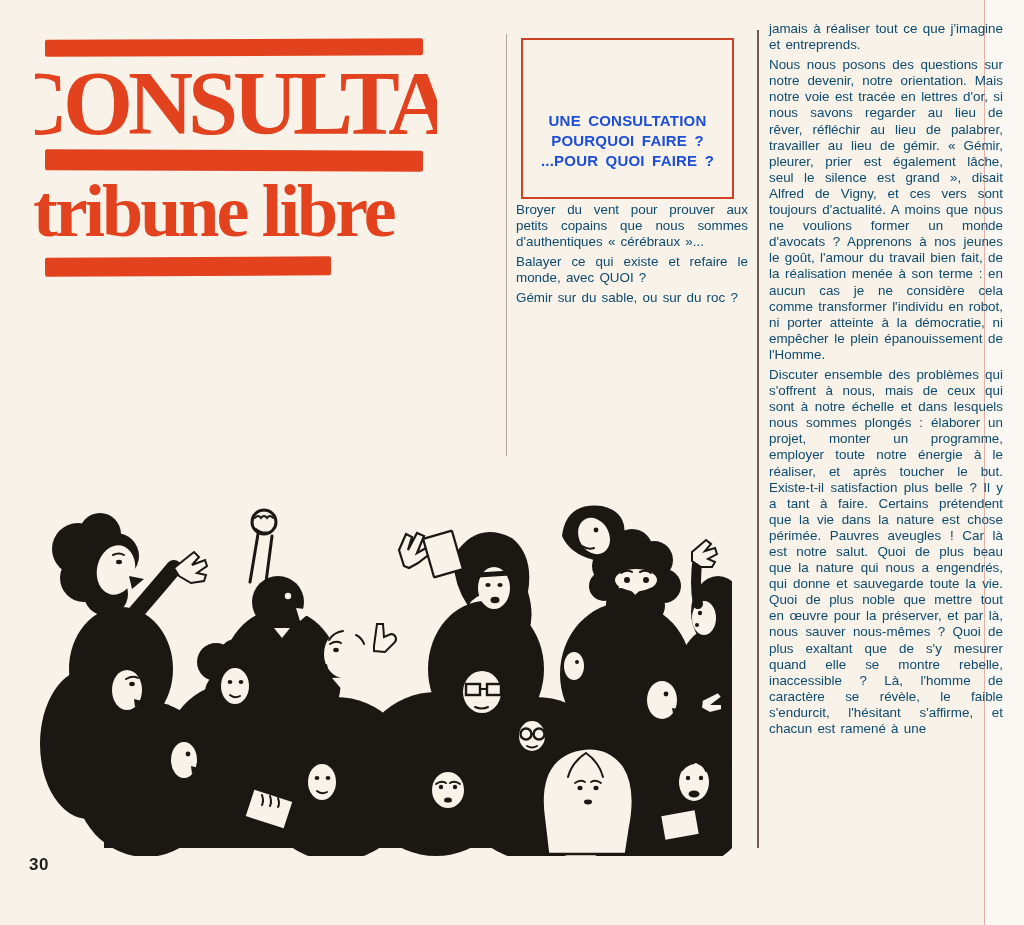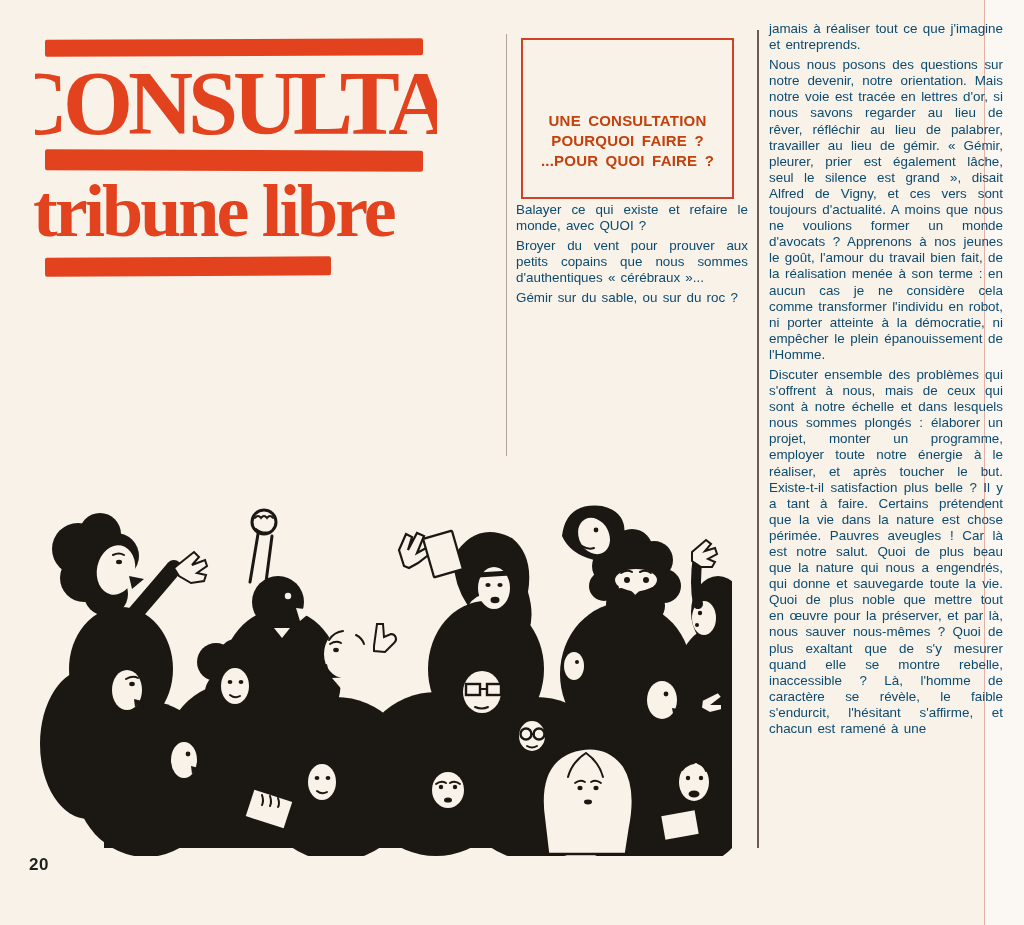--- a/index.html
+++ b/index.html
@@ -29,21 +29,21 @@
     color:#e2421e;
   }
 
   
   .headline-box{
     left:521px;top:38px;width:213px;height:161px;
     border:2px solid #d04228;box-sizing:border-box;
     display:flex;align-items:center;justify-content:center;
   }
   .headline-inner{
-    margin-top:44px;text-align:center;color:#c2410c;
+    margin-top:44px;text-align:center;color:#1d4ed8;
     font-weight:700;font-size:15px;line-height:20px;
     letter-spacing:.2px;word-spacing:3px;white-space:nowrap;
   }
 
   
   .rule-left{left:506px;top:34px;width:1px;height:422px;background:#b3a499;}
   .rule-divider{left:757px;top:30px;width:2px;height:818px;background:#6a5a50;}
   .edge-strip{left:985px;top:0;width:39px;height:925px;background:#fbf8f3;}
   .fold-line{left:984px;top:0;width:1px;height:925px;background:#dc9c8e;opacity:.75;}
 
@@ -81,22 +81,22 @@
     <div>...POUR QUOI FAIRE ?</div>
   </div>
 </div>
 
 <div class="abs edge-strip"></div>
 <div class="abs fold-line"></div>
 <div class="abs rule-left"></div>
 <div class="abs rule-divider"></div>
 
 <div class="abs col col-middle">
+  <p>Broyer du vent pour prouver aux petits copains que nous sommes d'authentiques « cérébraux »...</p>
   <p>Balayer ce qui existe et refaire le monde, avec QUOI ?</p>
-  <p>Broyer du vent pour prouver aux petits copains que nous sommes d'authentiques « cérébraux »...</p>
   <p>Gémir sur du sable, ou sur du roc ?</p>
 </div>
 
 <div class="abs col col-right">
   <p>jamais à réaliser tout ce que j'imagine et entreprends.</p>
   <p>Nous nous posons des questions sur notre devenir, notre orientation. Mais notre voie est tracée en lettres d'or, si nous savons regarder au lieu de rêver, réfléchir au lieu de palabrer, travailler au lieu de gémir. « Gémir, pleurer, prier est également lâche, seul le silence est grand », disait Alfred de Vigny, et ces vers sont toujours d'actualité. A moins que nous ne voulions former un monde d'avocats ? Apprenons à nos jeunes le goût, l'amour du travail bien fait, de la réalisation menée à son terme : en aucun cas je ne considère cela comme transformer l'individu en robot, ni porter atteinte à la démocratie, ni empêcher le plein épanouissement de l'Homme.</p>
   <p>Discuter ensemble des problèmes qui s'offrent à nous, mais de ceux qui sont à notre échelle et dans lesquels nous sommes plongés : élaborer un projet, monter un programme, employer toute notre énergie à le réaliser, et après toucher le but. Existe-t-il satisfaction plus belle ? Il y a tant à faire. Certains prétendent que la vie dans la nature est chose périmée. Pauvres aveugles ! Car là est notre salut. Quoi de plus beau que la nature qui nous a engendrés, qui donne et sauvegarde toute la vie. Quoi de plus noble que mettre tout en œuvre pour la préserver, et par là, nous sauver nous-mêmes ? Quoi de plus exaltant que de s'y mesurer quand elle se montre rebelle, inaccessible ? Là, l'homme de caractère se révèle, le faible s'endurcit, l'hésitant s'affirme, et chacun est ramené à une</p>
 </div>
 
 <svg class="abs illustration" viewBox="0 0 706 362" xmlns="http://www.w3.org/2000/svg">
@@ -260,13 +260,13 @@
     <circle cx="500" cy="240" r="5.5" fill="none" stroke="#1b1713" stroke-width="2.4"></circle>
     <circle cx="513" cy="240" r="5.5" fill="none" stroke="#1b1713" stroke-width="2.4"></circle>
     <path d="M505,240 h3" stroke="#1b1713" stroke-width="2"></path>
     <path d="M501,252 q5,3 10,0" stroke="#1b1713" stroke-width="2" fill="none"></path>
 
     <path d="M672,62 Q668,90 672,110" stroke="#1b1713" stroke-width="10" fill="none"></path>
     <path d="M666,58 l14,-12 l5,4 l-6,7 l10,-3 l2,6 l-9,5 l7,3 l-3,5 l-11,0 l-9,-6 z" fill="#f8f2e9" stroke="#1b1713" stroke-width="2"></path>
   </g>
 </svg>
 
-<div class="abs page-number">20</div>
+<div class="abs page-number">30</div>
 
 </body></html>

